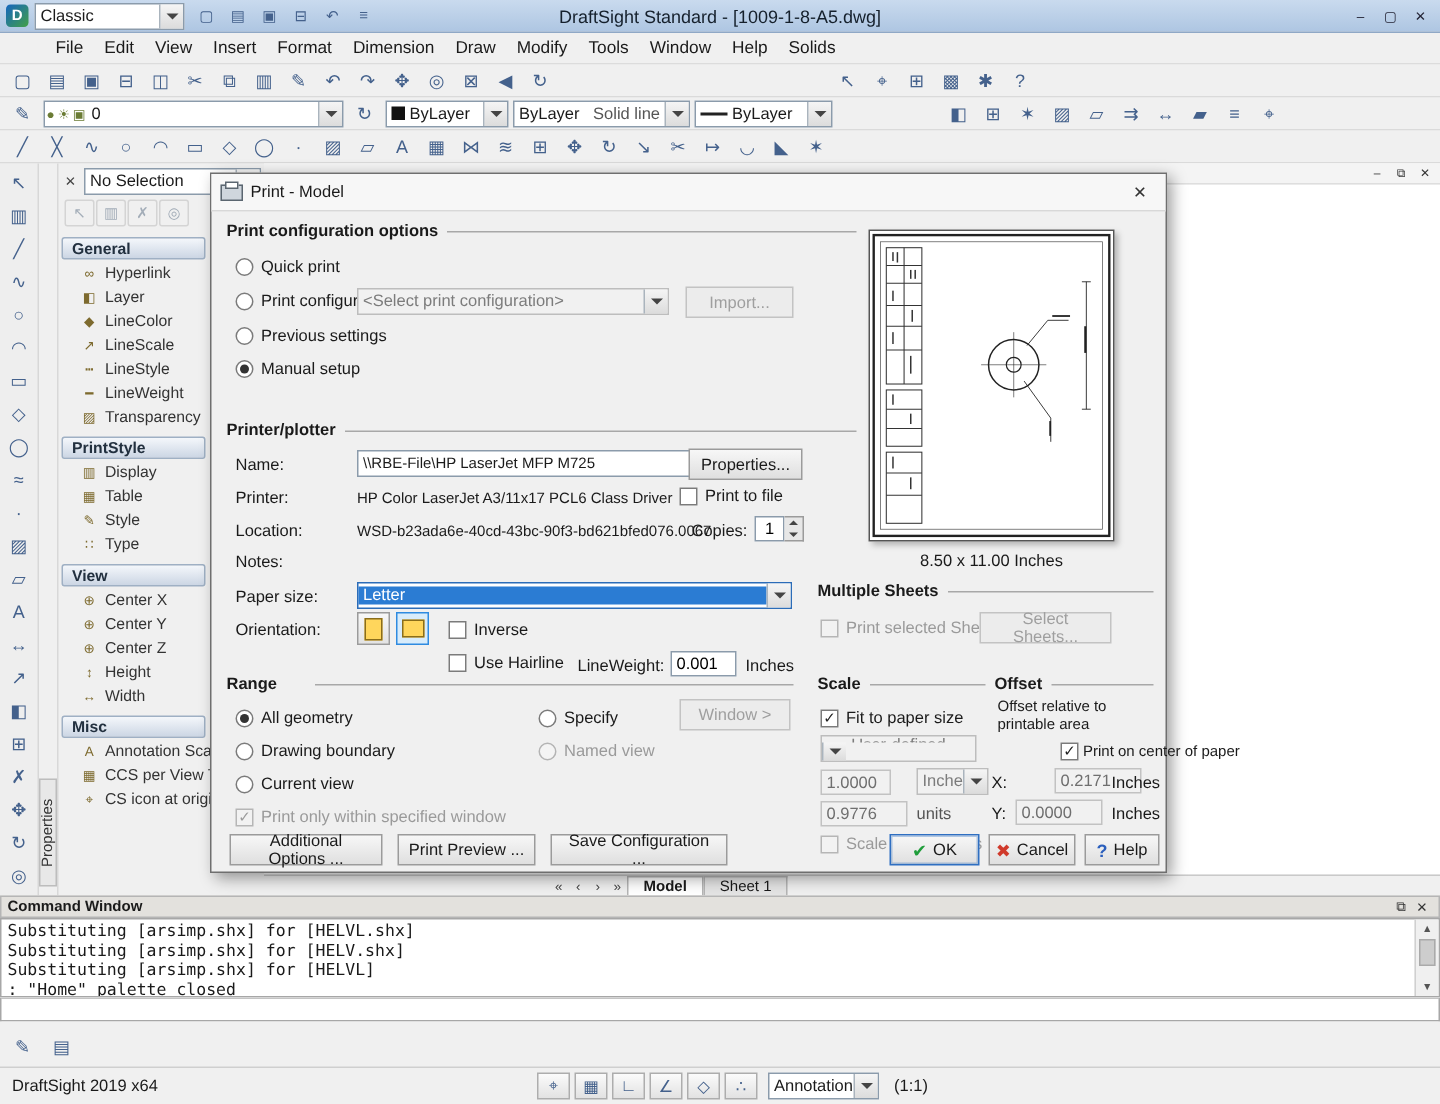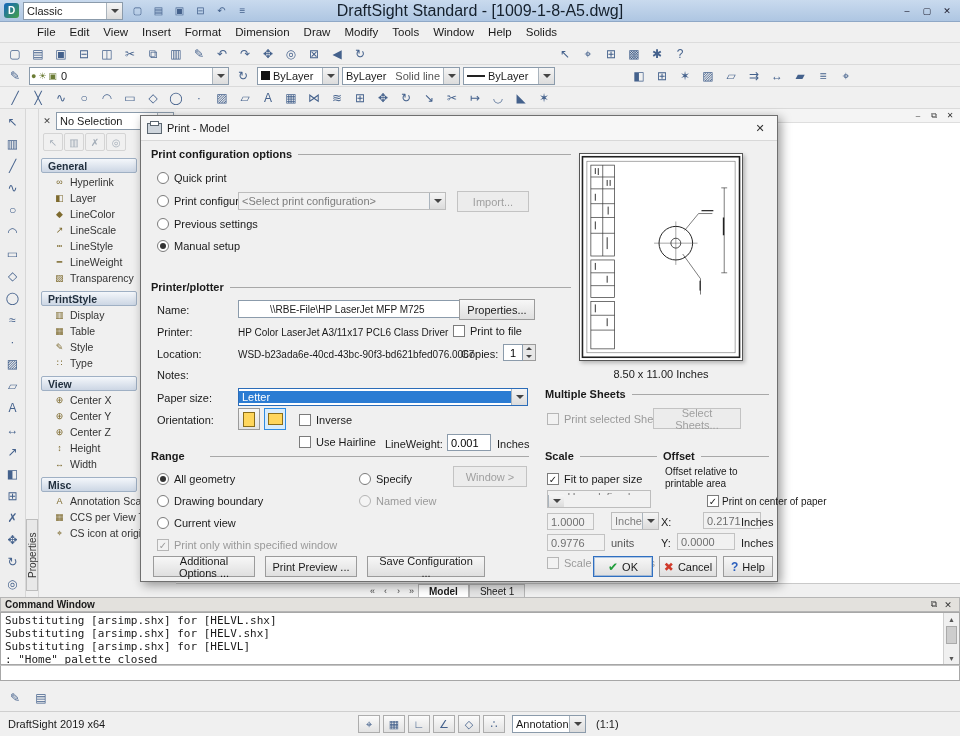--- a/index.html
+++ b/index.html
@@ -11,21 +11,21 @@
   .lbl.dim{color:#9a9a9a;}
   .lbl.small{font-size:10px;}
 
   
   .titlebar{position:absolute;top:0;left:0;width:960px;height:22px;
     background:linear-gradient(#c9daee,#aec6e2);border-bottom:1px solid #8fa8c6;
     display:flex;align-items:center;padding:0 4px;box-sizing:border-box;}
   .logo{width:15px;height:15px;border-radius:3px;background:linear-gradient(135deg,#1565c0,#43a047);
     color:#fff;font-weight:bold;font-size:10px;display:flex;align-items:center;justify-content:center;margin-right:4px;flex:none;}
   .ws-combo{width:100px;height:16px;margin-right:5px;}
-  .title-text{position:absolute;left:0;right:0;text-align:center;font-size:16px;color:#15202c;pointer-events:none;}
+  .title-text{position:absolute;left:0;right:0;text-align:center;font-size:12px;color:#15202c;pointer-events:none;}
   .winbtns{margin-left:auto;display:flex;gap:2px;position:relative;}
   .winbtn{width:18px;height:15px;display:flex;align-items:center;justify-content:center;font-size:9px;color:#223;}
   .qicons{display:flex;gap:2px;position:relative;}
 
   
   .menubar{position:absolute;top:22px;left:0;width:960px;height:21px;background:#f0f0f0;
     border-bottom:1px solid #dcdcdc;display:flex;align-items:center;padding-left:30px;box-sizing:border-box;}
   .menu-item{padding:0 7px;height:19px;display:flex;align-items:center;font-size:11.5px;}
 
   
@@ -592,21 +592,21 @@
         </g>
       </svg>
     </div>
     <div class="lbl" style="position:absolute;left:438px;top:252px;width:164px;text-align:center;">8.50 x 11.00 Inches</div>
 
     <div class="sect" style="left:10px;top:165px;width:420px;">
       <b>Printer/plotter</b>
         <span class="rule"></span>
     </div>
     <span class="lbl" style="position:absolute;left:16px;top:188px;">Name:</span>
-    <div class="combo" style="position:absolute;left:97px;top:184px;width:244px;padding-left:28px;">
+    <div class="combo" style="position:absolute;left:97px;top:184px;width:244px;">
       <span class="cval" style="font-size:10px;">\\RBE-File\HP LaserJet MFP M725</span>
       <span class="carr"></span>
     </div>
     <button class="btn" style="position:absolute;left:318px;top:183px;width:76px;">Properties...</button>
 
     <span class="lbl" style="position:absolute;left:16px;top:210px;">Printer:</span>
     <span class="lbl small" style="position:absolute;left:97px;top:211px;">HP Color LaserJet A3/11x17 PCL6 Class Driver</span>
     <div class="frow" style="left:312px;top:209px;">
       <span class="check"></span>
       <span class="lbl">Print to file</span>

